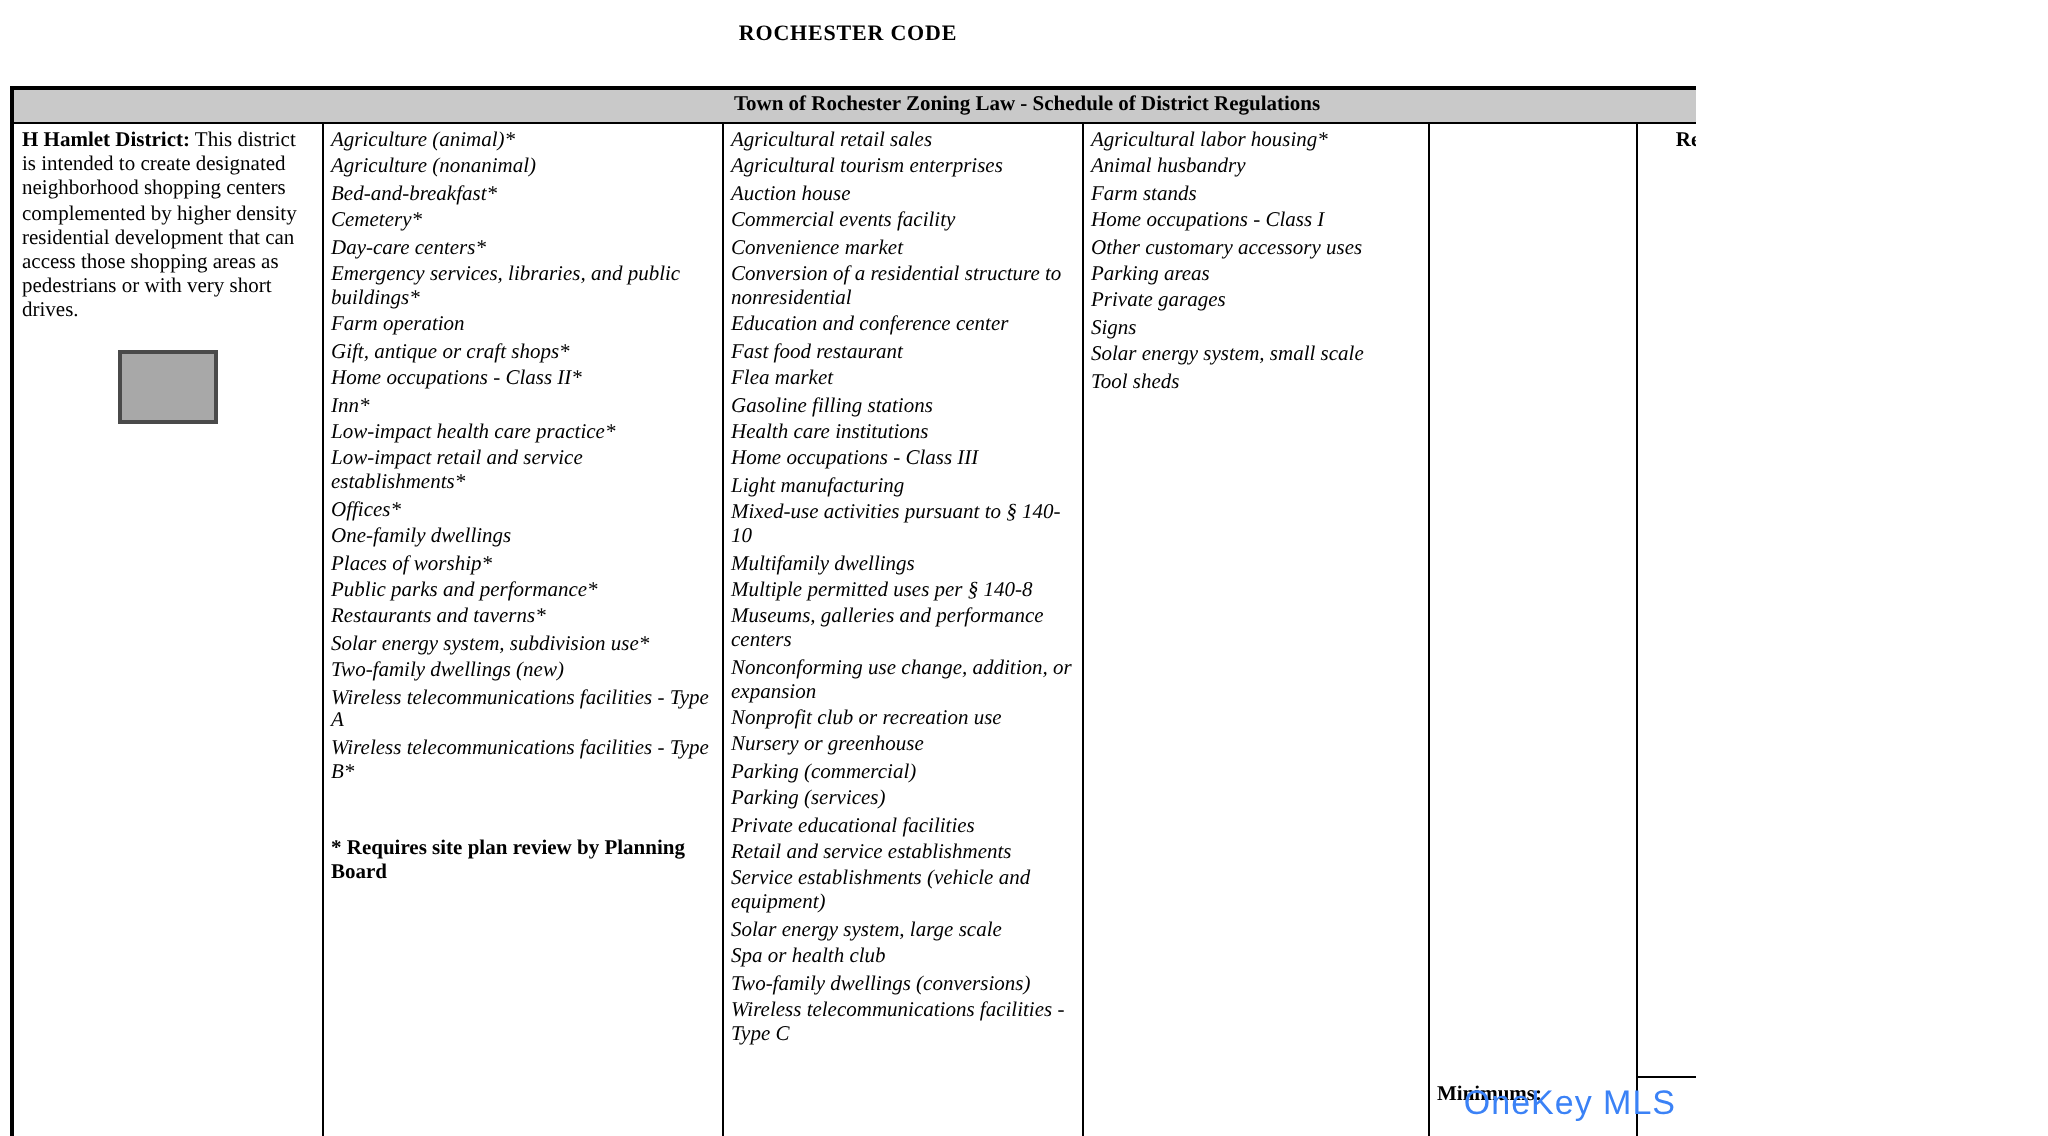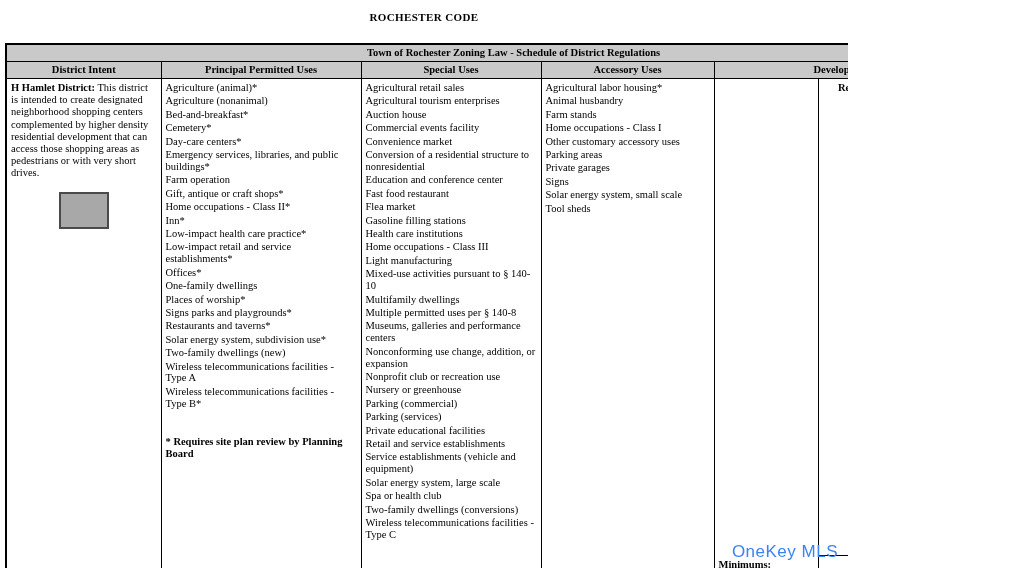--- a/index.html
+++ b/index.html
@@ -44,20 +44,21 @@
     vertical-align: top;
     padding: 3px 4px;
     height: 476px; 
     background: #fff;
   }
   ul.use-list { list-style: none; }
   ul.use-list li {
     line-height: 11.9px;
     margin-bottom: 1.5px;
     word-wrap: break-word;
+    font-style: italic;
   }
   .intent-text { line-height: 12.2px; }
   .intent-text .lead { font-weight: bold; margin-top: 11px; }
   .district-swatch {
     width: 50px; height: 37px;
     background: #a8a8a8;
     border: 2px solid #4a4a4a;
     margin: 12px auto 0 auto;
   }
   .ppu-note {
@@ -111,27 +112,20 @@
     <colgroup>
       <col style="width:155px">
         <col style="width:200px">
         <col style="width:180px">
         <col style="width:173px">
         <col style="width:307px">
     </colgroup>
     <thead>
       <tr>
         <th colspan="5">Town of Rochester Zoning Law - Schedule of District Regulations</th>
-      </tr>
-      <tr>
-        <th>District Intent</th>
-        <th>Principal Permitted Uses</th>
-        <th>Special Uses</th>
-        <th>Accessory Uses</th>
-        <th>Development Standards</th>
       </tr>
     </thead>
     <tbody>
       <tr>
 
         <td>
           <div class="intent-text">
             <span class="lead">H Hamlet District:</span><span> This district is intended to create designated neighborhood shopping centers complemented by higher density residential development that can access those shopping areas as pedestrians or with very short drives.</span>
           </div>
           <div class="district-swatch" style="background: rgb(168, 168, 168);"></div>
@@ -147,21 +141,21 @@
               <li>Emergency services, libraries, and public buildings*</li>
               <li>Farm operation</li>
               <li>Gift, antique or craft shops*</li>
               <li>Home occupations - Class II*</li>
               <li>Inn*</li>
               <li>Low-impact health care practice*</li>
               <li>Low-impact retail and service establishments*</li>
               <li>Offices*</li>
               <li>One-family dwellings</li>
               <li>Places of worship*</li>
-              <li>Signs parks and playgrounds*</li>
+              <li>Public parks and performance*</li>
               <li>Restaurants and taverns*</li>
               <li>Solar energy system, subdivision use*</li>
               <li>Two-family dwellings (new)</li>
               <li>Wireless telecommunications facilities - Type A</li>
               <li>Wireless telecommunications facilities - Type B*</li>
             </ul>
           <div class="ppu-note">* Requires site plan review by Planning Board</div>
         </td>
 
         <td>

